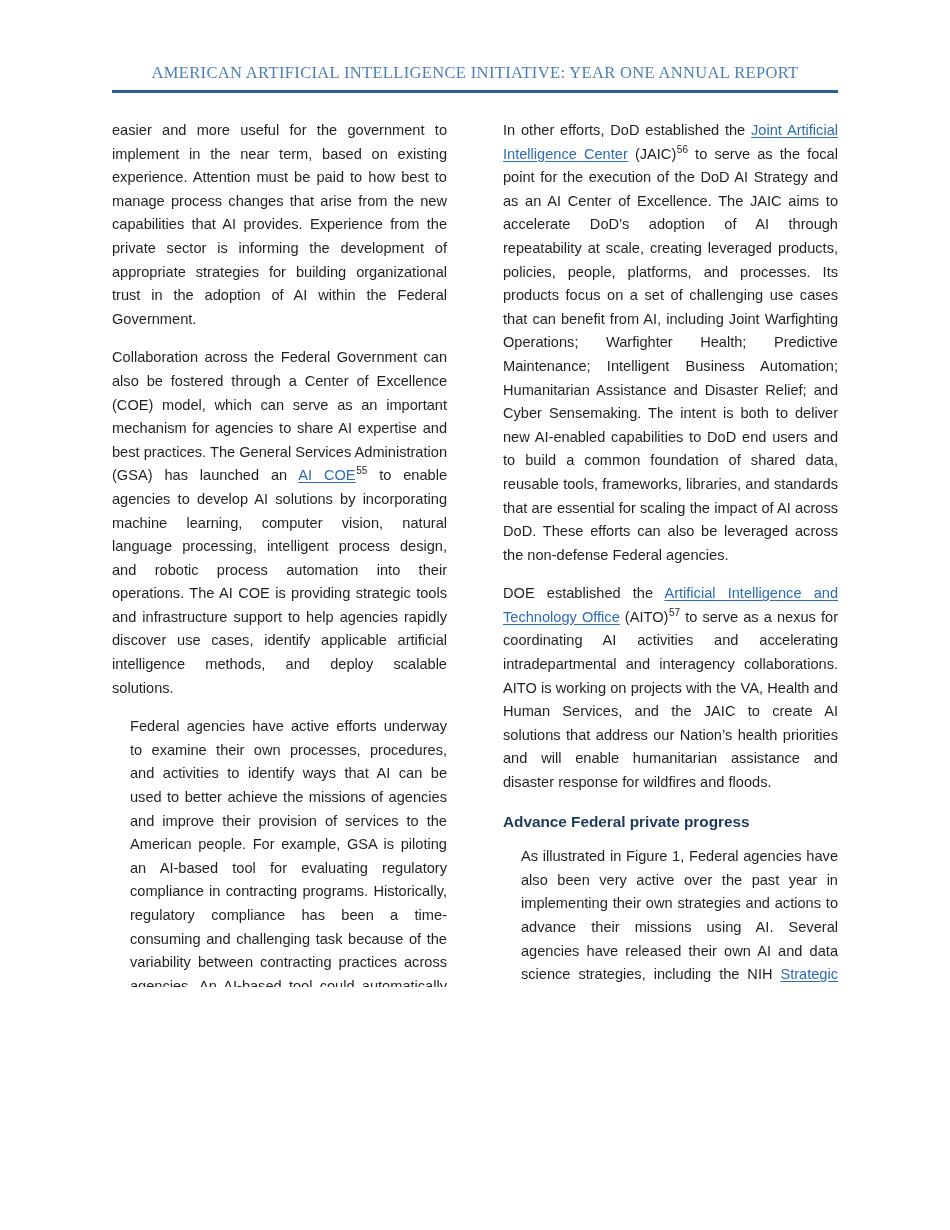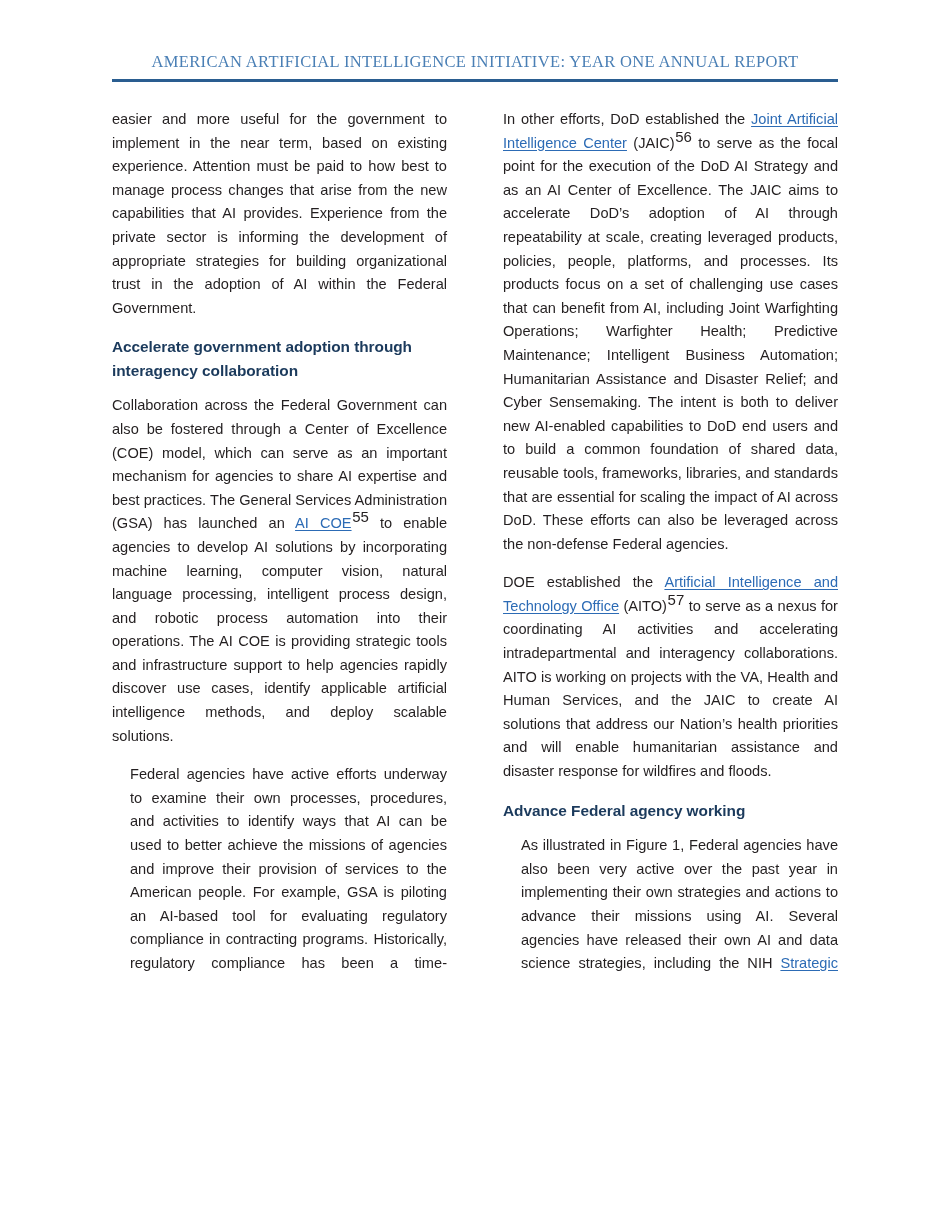--- a/index.html
+++ b/index.html
@@ -10,21 +10,21 @@
   body {
     width: 950px;
     height: 1230px;
     position: relative;
     font-family: "Liberation Sans", sans-serif;
     -webkit-font-smoothing: antialiased;
   }
 
   .page {
     position: absolute;
-    left: 0; top: 0;
+    left: 0; top: 11px;
     width: 950px;
     height: 976px;
     overflow: hidden;
   }
 
   
   .running-header {
     position: absolute;
     left: 112px;
     top: 52px;
@@ -83,21 +83,21 @@
   h2.section-head.tight { margin-top: 12px; }
 
   a.doclink {
     color: #2c6bb5;
     text-decoration: underline;
     text-underline-offset: 2px;
     cursor: pointer;
   }
 
   sup.fn {
-    font-size: 15px;
+    font-size: 10px;
     vertical-align: super;
     line-height: 0;
     color: #231f20;
     padding-left: 0.6px;
   }
 
   
   .page-number {
     position: absolute;
     left: 0;
@@ -118,35 +118,34 @@
     <span class="htext">AMERICAN ARTIFICIAL INTELLIGENCE INITIATIVE: YEAR ONE ANNUAL REPORT</span>
   </div>
   <div class="header-rule"></div>
 
   <div class="columns">
 
     <div class="col">
 
       <p class="body">easier and more useful for the government to implement in the near term, based on existing experience. Attention must be paid to how best to manage process changes that arise from the new capabilities that AI provides. Experience from the private sector is informing the development of appropriate strategies for building organizational trust in the adoption of AI within the Federal Government.</p>
 
-      <h2 class="section-head">Accelerate government adoption through interagency collaboration</h2>
 
       <p class="body"><span>Collaboration across the Federal Government can also be fostered through a Center of Excellence (COE) model, which can serve as an important mechanism for agencies to share AI expertise and best practices. The General Services Administration (GSA) has launched an </span><a class="doclink">AI COE</a><sup class="fn">55</sup><span> to enable agencies to develop AI solutions by incorporating machine learning, computer vision, natural language processing, intelligent process design, and robotic process automation into their operations. The AI COE is providing strategic tools and infrastructure support to help agencies rapidly discover use cases, identify applicable artificial intelligence methods, and deploy scalable solutions.</span></p>
 
       <p class="body">Federal agencies have active efforts underway to examine their own processes, procedures, and activities to identify ways that AI can be used to better achieve the missions of agencies and improve their provision of services to the American people. For example, GSA is piloting an AI-based tool for evaluating regulatory compliance in contracting programs. Historically, regulatory compliance has been a time-consuming and challenging task because of the variability between contracting practices across agencies. An AI-based tool could automatically determine whether an agency’s contract solicitation complies with Federal regulations.</p>
 
     </div>
 
     <div class="col">
 
       <p class="body"><span>In other efforts, DoD established the </span><a class="doclink">Joint Artificial Intelligence Center</a><span> (JAIC)</span><sup class="fn">56</sup><span> to serve as the focal point for the execution of the DoD AI Strategy and as an AI Center of Excellence. The JAIC aims to accelerate DoD’s adoption of AI through repeatability at scale, creating leveraged products, policies, people, platforms, and processes. Its products focus on a set of challenging use cases that can benefit from AI, including Joint Warfighting Operations; Warfighter Health; Predictive Maintenance; Intelligent Business Automation; Humanitarian Assistance and Disaster Relief; and Cyber Sensemaking. The intent is both to deliver new AI-enabled capabilities to DoD end users and to build a common foundation of shared data, reusable tools, frameworks, libraries, and standards that are essential for scaling the impact of AI across DoD. These efforts can also be leveraged across the non-defense Federal agencies.</span></p>
 
       <p class="body"><span>DOE established the </span><a class="doclink">Artificial Intelligence and Technology Office</a><span> (AITO)</span><sup class="fn">57</sup><span> to serve as a nexus for coordinating AI activities and accelerating intradepartmental and interagency collaborations. AITO is working on projects with the VA, Health and Human Services, and the JAIC to create AI solutions that address our Nation’s health priorities and will enable humanitarian assistance and disaster response for wildfires and floods.</span></p>
 
-      <h2 class="section-head tight">Advance Federal agency working</h2>
+      <h2 class="section-head tight">Advance Federal private progress</h2>
 
       <p class="body"><span>As illustrated in Figure 1, Federal agencies have also been very active over the past year in implementing their own strategies and actions to advance their missions using AI. Several agencies have released their own AI and data science strategies, including the NIH </span><a class="doclink">Strategic Plan for Data Science</a><span>,</span><sup class="fn">58</sup><span> the </span><a class="doclink">DoD AI Strategy</a><span>,</span><sup class="fn">59</sup><span> and the </span><a class="doclink">National Oceanic and Atmospheric Administration (NOAA) AI Strategy</a><span>.</span><sup class="fn">60</sup><span> Agencies</span></p>
 
     </div>
 
   </div>
 
   <div class="page-number">– 24 –</div>
 
 </div>

